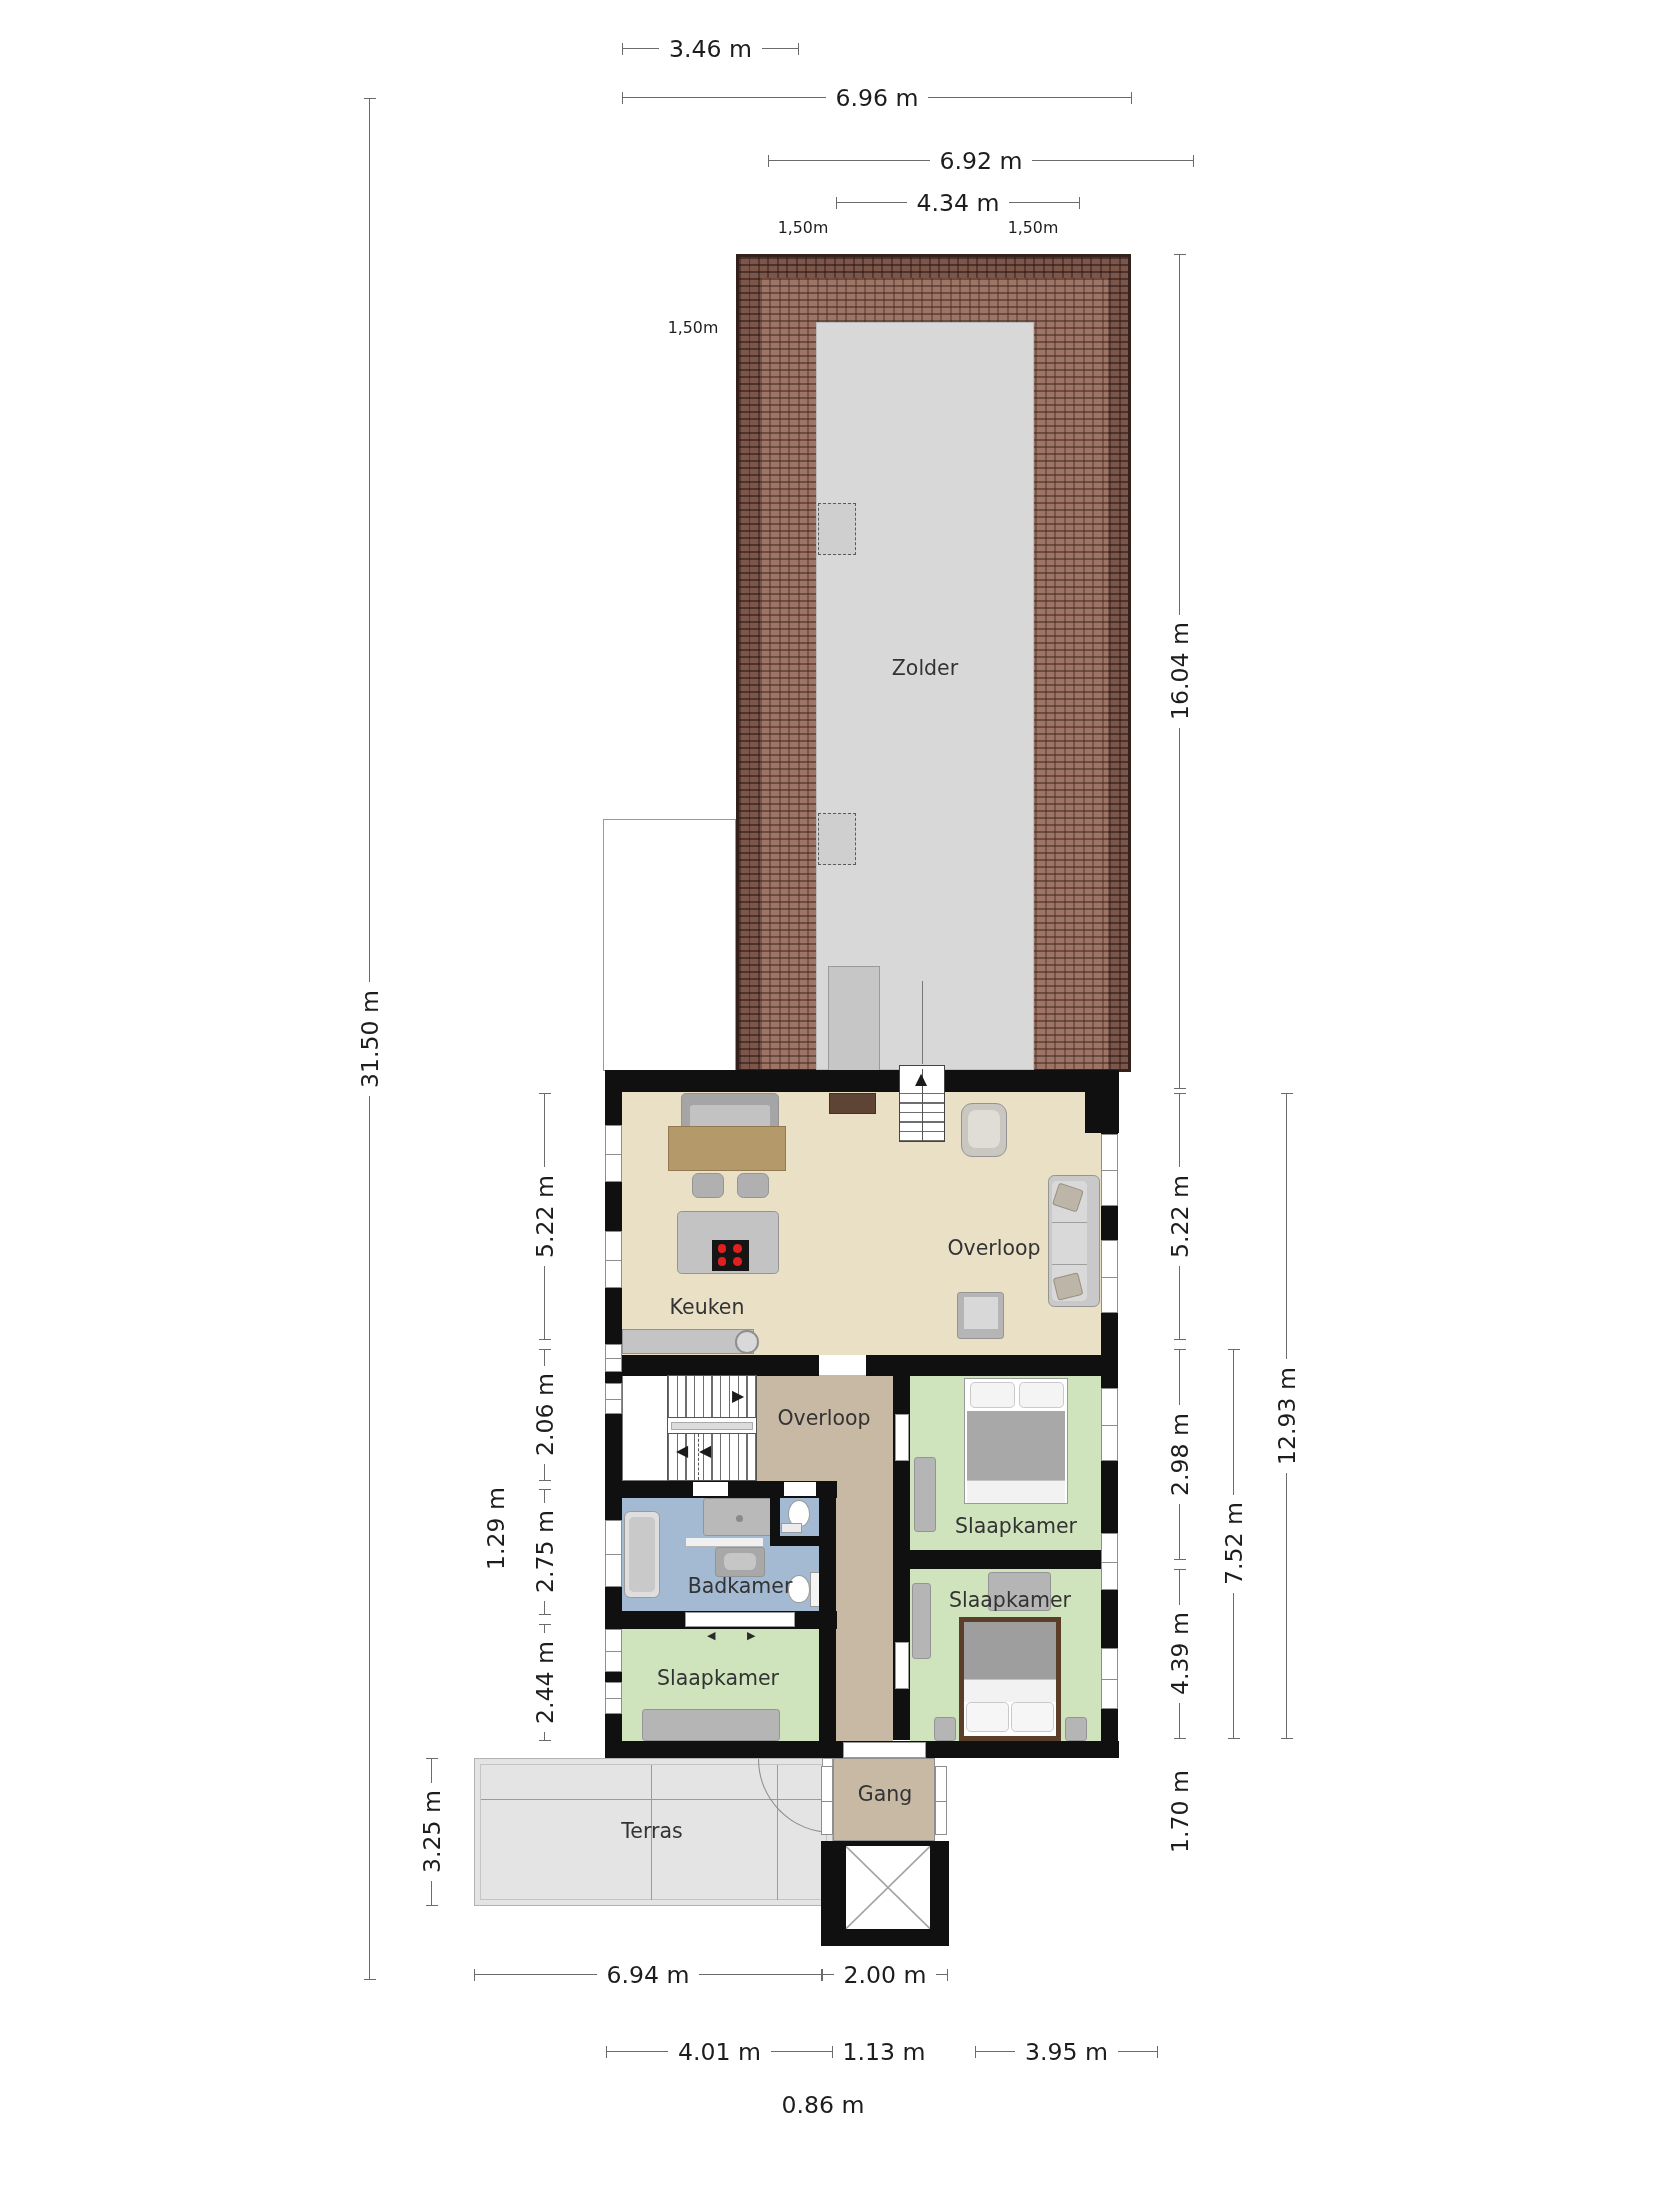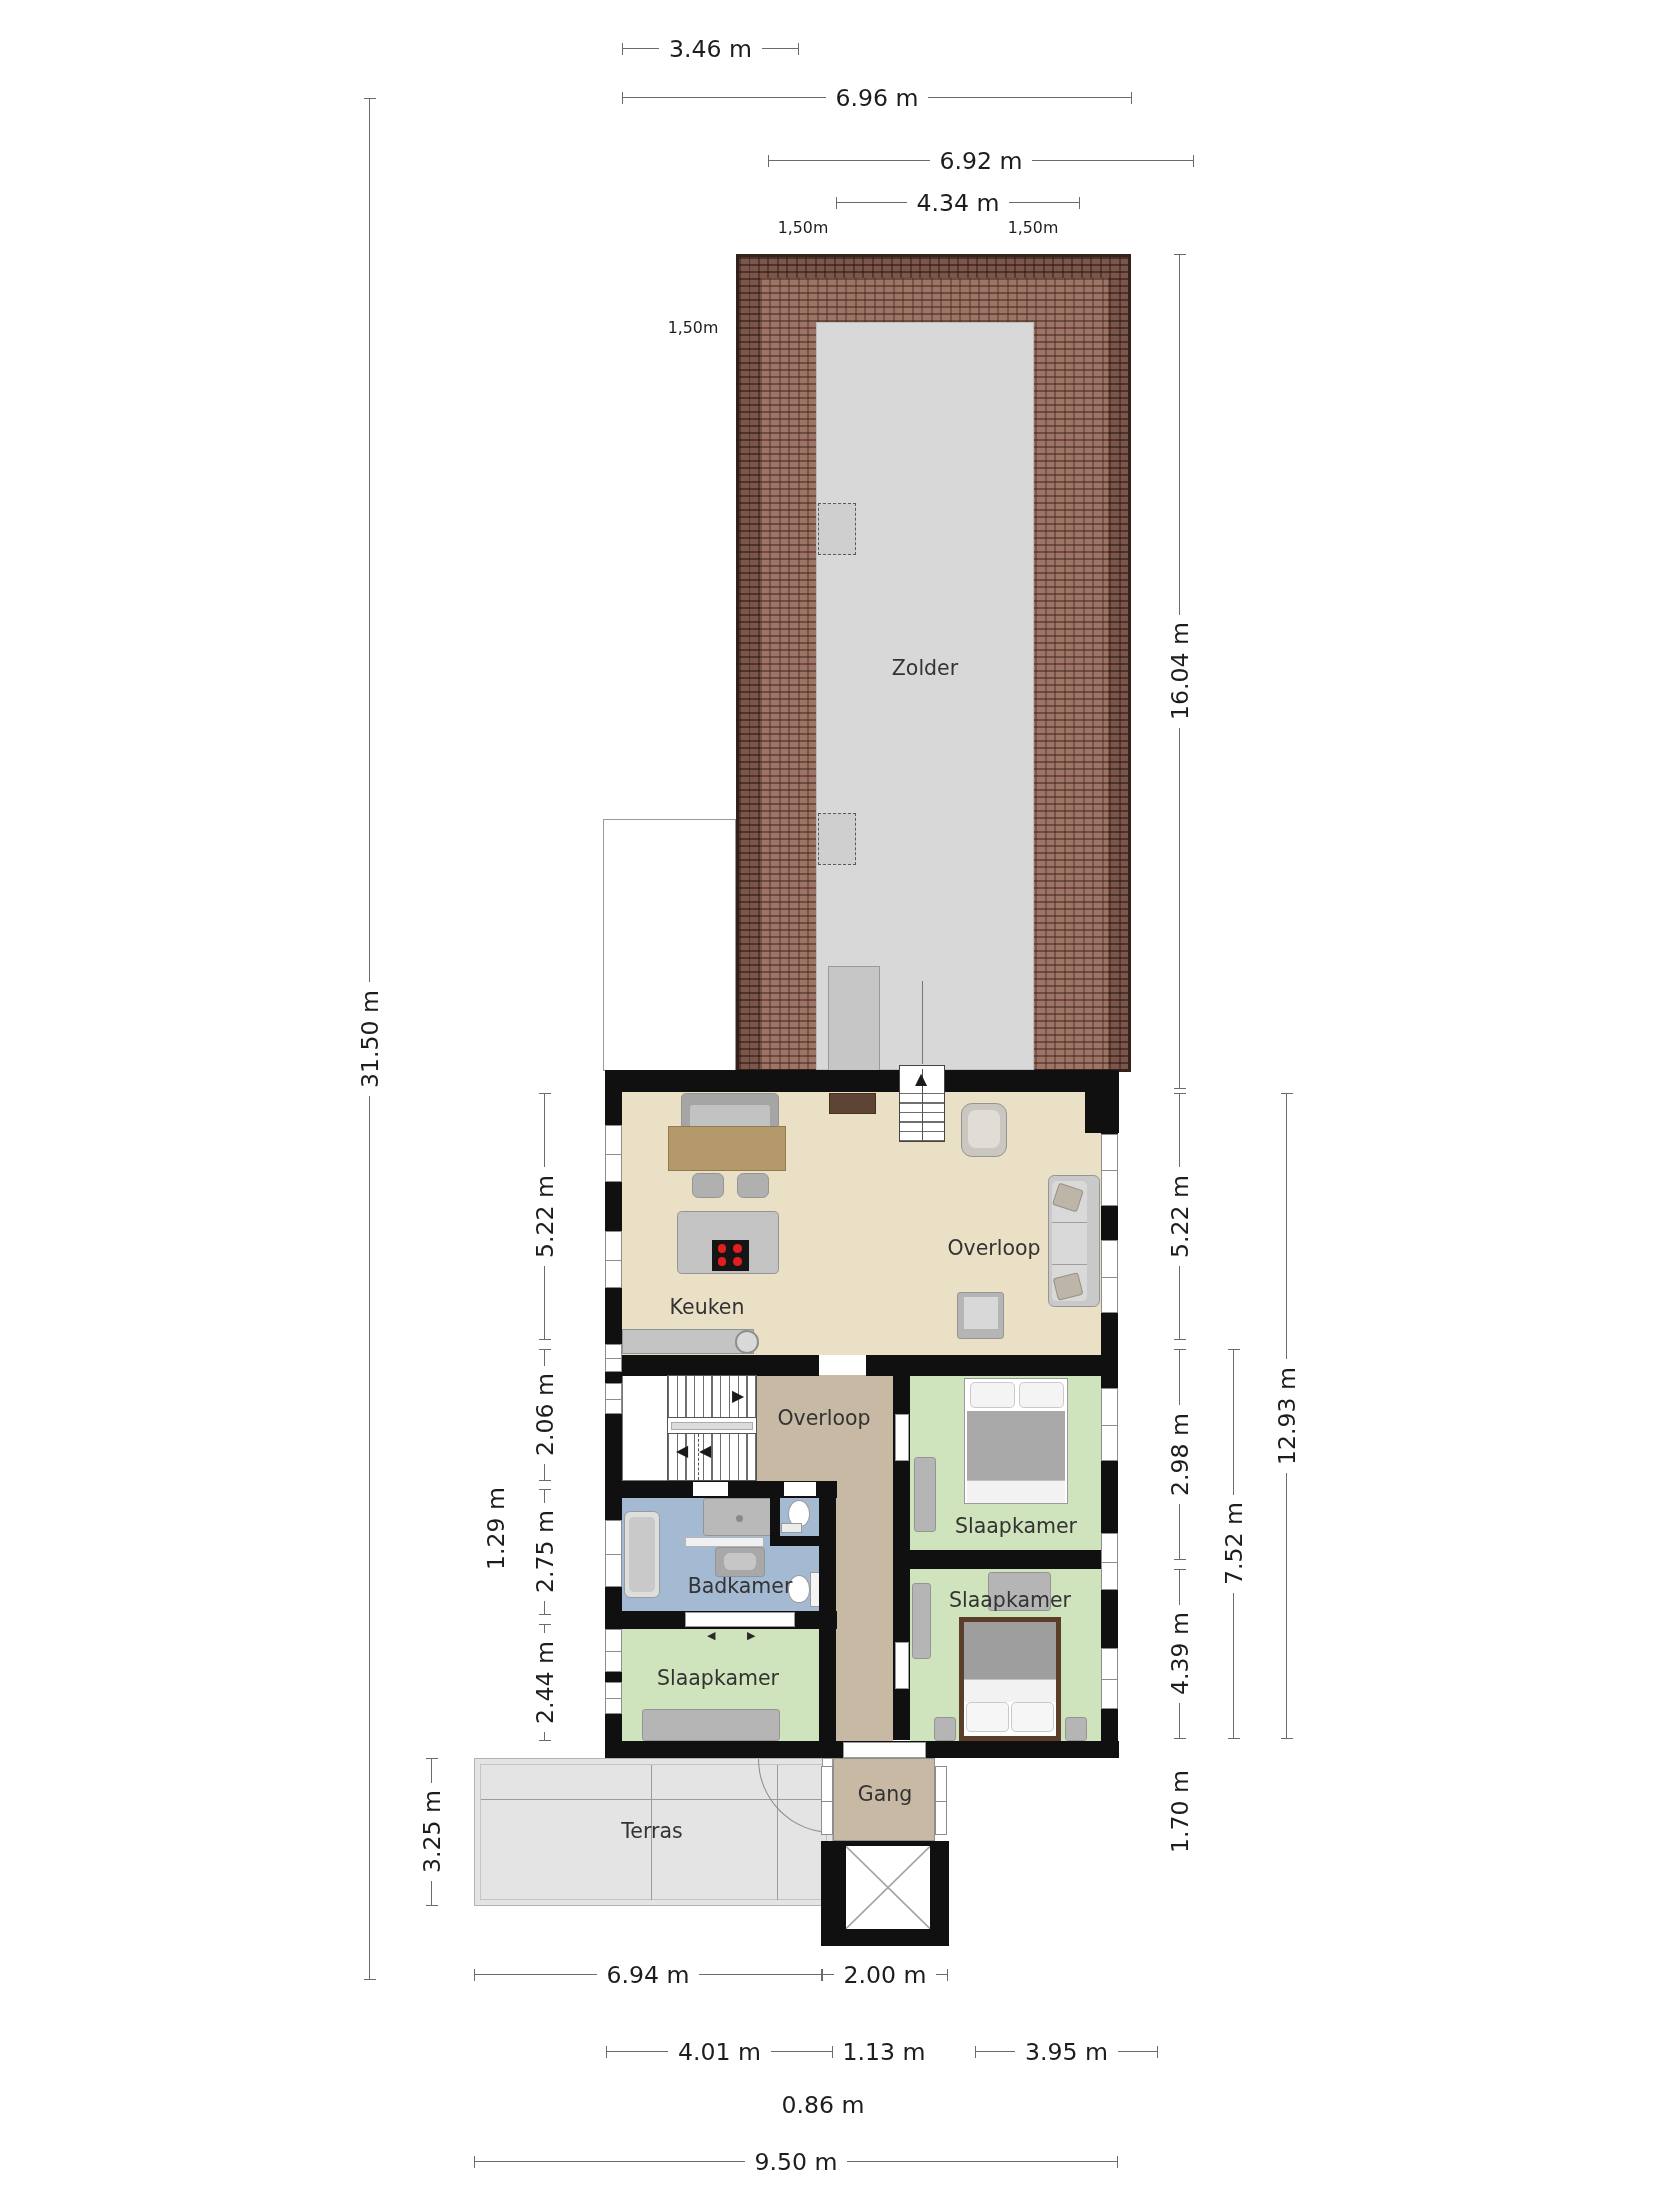--- a/index.html
+++ b/index.html
@@ -349,20 +349,15 @@
   <div class="dimh" style="left:936px;top:2040px;width:183px;margin-left:39px;">
     <div class="ln"></div>
       <div class="lab">3.95 m</div>
       <div class="ln"></div>
   </div>
   <div class="dimh" style="left:772px;top:2093px;width:95px;">
     <div class="ln"></div>
       <div class="lab">0.86 m</div>
       <div class="ln"></div>
   </div>
-  <div class="dimh" style="left:474px;top:2150px;width:644px;">
-    <div class="ln"></div>
-      <div class="lab">9.50 m</div>
-      <div class="ln"></div>
-  </div>
 
 </div>
 
 
 </body></html>

